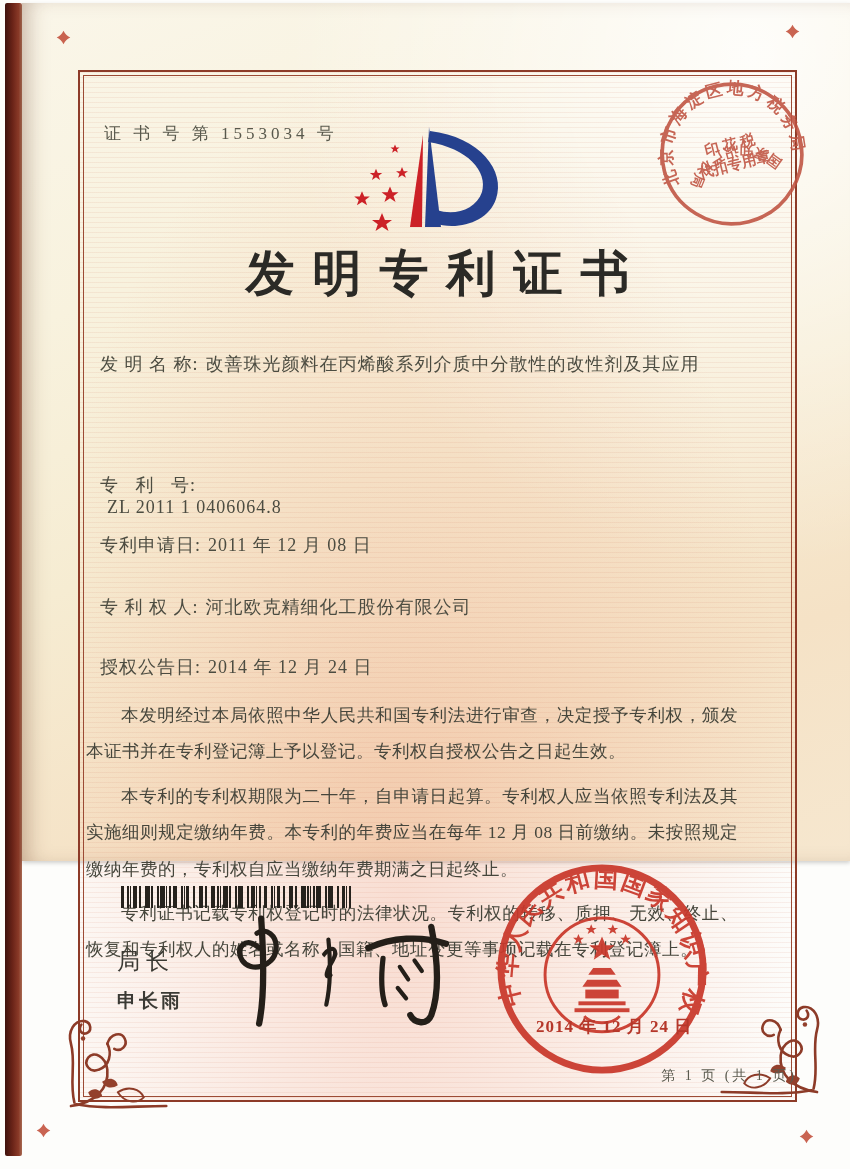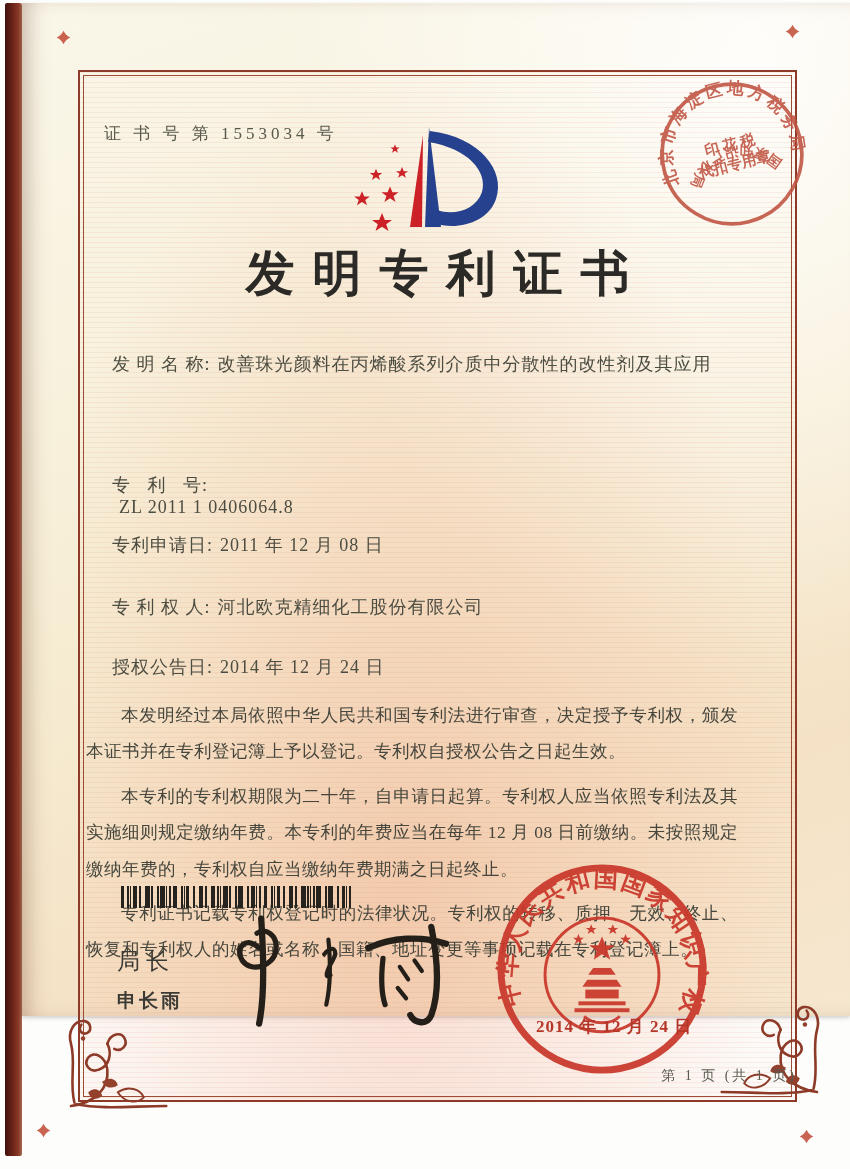--- a/index.html
+++ b/index.html
@@ -7,21 +7,21 @@
   body { font-family:"Liberation Serif","DejaVu Serif",serif; background:#ffffff; overflow:hidden; }
 
   .scene { position:relative; width:850px; height:1169px; background:#fdfdfb; }
 
   
   .spine { position:absolute; left:5px; top:3px; width:17px; height:1153px;
            background:linear-gradient(90deg,#3f120d 0%,#6b2418 45%,#8a3a28 80%,#a86a52 100%);
            border-radius:2px; }
 
   
-  .page { position:absolute; left:22px; top:3px; width:828px; height:1013px;
+  .page { position:absolute; left:22px; top:3px; width:828px; height:858px;
           background:
             radial-gradient(ellipse at 88% 6%, rgba(255,255,255,0.85), rgba(255,255,255,0) 45%),
             linear-gradient(160deg,#faf6e9 0%, #f8f2de 28%, #f6ecd2 52%, #f5e2c6 78%, #f6e7cf 100%);
           box-shadow:inset 14px 0 22px -10px rgba(90,40,20,0.35), 0 2px 4px rgba(0,0,0,0.18); }
 
   
   .frame { position:absolute; left:56px; top:67px; width:719px; height:1032px;
            border:2px solid #8d3b28;
            background:
              radial-gradient(ellipse at 45% 82%, rgba(238,148,115,0.30), rgba(238,148,115,0.10) 48%, rgba(238,148,115,0) 72%),
@@ -38,21 +38,21 @@
 
   .logo { position:absolute; left:316px; top:118px; width:175px; height:124px; }
 
   .tax-seal { position:absolute; left:632px; top:73px; width:156px; height:156px;
               transform:rotate(-14deg); opacity:.88; }
 
   .title { position:absolute; left:56px; top:238px; width:719px; text-align:center;
            font-size:49px; font-weight:bold; letter-spacing:18px; text-indent:18px;
            color:#2b2a26; }
 
-  .field-row { position:absolute; left:90px; display:flex; font-size:18px; color:#4c4c41;
+  .field-row { position:absolute; left:78px; display:flex; font-size:18px; color:#4c4c41;
                letter-spacing:1px; white-space:pre; }
   .field-row .label { white-space:pre; }
   .field-row .value { margin-left:7px; white-space:pre; }
 
   .paragraphs { position:absolute; left:64px; top:686px; width:652px;
                 font-size:17.5px; line-height:2.08; color:#46463c; text-align:justify; }
   .paragraphs p { text-indent:2em; letter-spacing:0.5px;margin-top:8px; }
 
   .barcode { position:absolute; left:99px; top:883px; width:233px; height:22px;
              background:

